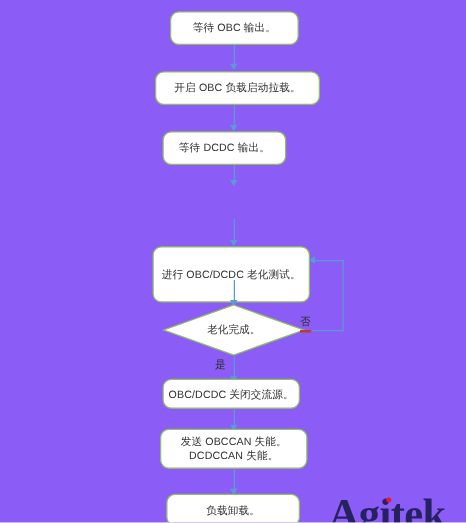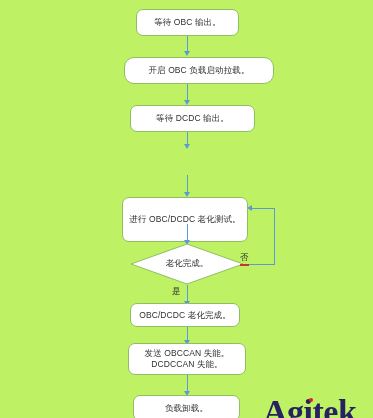--- a/index.html
+++ b/index.html
@@ -7,21 +7,21 @@
     padding: 0;
     background: #ffffff;
   }
   body {
     font-family: "Liberation Sans", "DejaVu Sans", sans-serif;
   }
   #canvas {
     position: relative;
     width: 373px;
     height: 418px;
-    background: #bef264;
+    background: #8b5cf6;
     overflow: hidden;
   }
 
   
   .node {
     position: absolute;
     box-sizing: border-box;
     border: 1px solid #8FBF62;
     border-radius: 7px;
     background: #ffffff;
@@ -129,28 +129,28 @@
 
 <div id="canvas">
 
   <div class="node" style="left:136px; top:9px; width:103px; height:27px;">
     <span class="lines">等待 OBC 输出。</span>
   </div>
 
   <div class="conn conn-v" style="left:187px; top:36px; width:1px; height:17px;"></div>
   <div class="arrowhead" style="left:184px; top:51px;"></div>
 
-  <div class="node" style="left:124px; top:57px; width:150px; height:27px;border-radius:10px;">
+  <div class="node" style="left:124px; top:57px; width:132px; height:27px;">
     <span class="lines">开启 OBC 负载启动拉载。</span>
   </div>
 
   <div class="conn conn-v" style="left:187px; top:84px; width:1px; height:18px;"></div>
   <div class="arrowhead" style="left:184px; top:100px;"></div>
 
-  <div class="node" style="left:130px; top:105px; width:125px; height:27px;">
+  <div class="node" style="left:130px; top:105px; width:99px; height:27px;">
     <span class="lines">等待 DCDC 输出。</span>
   </div>
 
   <div class="conn conn-v" style="left:187px; top:132px; width:1px; height:14px;"></div>
   <div class="arrowhead" style="left:184px; top:144px;"></div>
 
 
   <div class="conn conn-v" style="left:187px; top:175px; width:1px; height:19px;"></div>
   <div class="arrowhead" style="left:184px; top:192px;"></div>
 
@@ -174,21 +174,21 @@
   <div class="arrowhead-left" style="left:247px; top:205px;"></div>
 
   <div class="edge-label marked" style="left:240px; top:252px;">否</div>
 
   <div class="conn conn-v" style="left:187px; top:285px; width:1px; height:18px;"></div>
   <div class="arrowhead" style="left:184px; top:301px;"></div>
 
   <div class="edge-label" style="left:172px; top:286px;">是</div>
 
   <div class="node" style="left:130px; top:303px; width:110px; height:24px;">
-    <span class="lines">OBC/DCDC 老化完成。</span>
+    <span class="lines">OBC/DCDC 关闭交流源。</span>
   </div>
 
   <div class="conn conn-v" style="left:187px; top:327px; width:1px; height:15px;"></div>
   <div class="arrowhead" style="left:184px; top:340px;"></div>
 
   <div class="node" style="left:128px; top:343px; width:118px; height:32px;">
     <span class="lines">
       <span>发送 OBCCAN 失能。</span>
       <span>DCDCCAN 失能。</span>
     </span>

